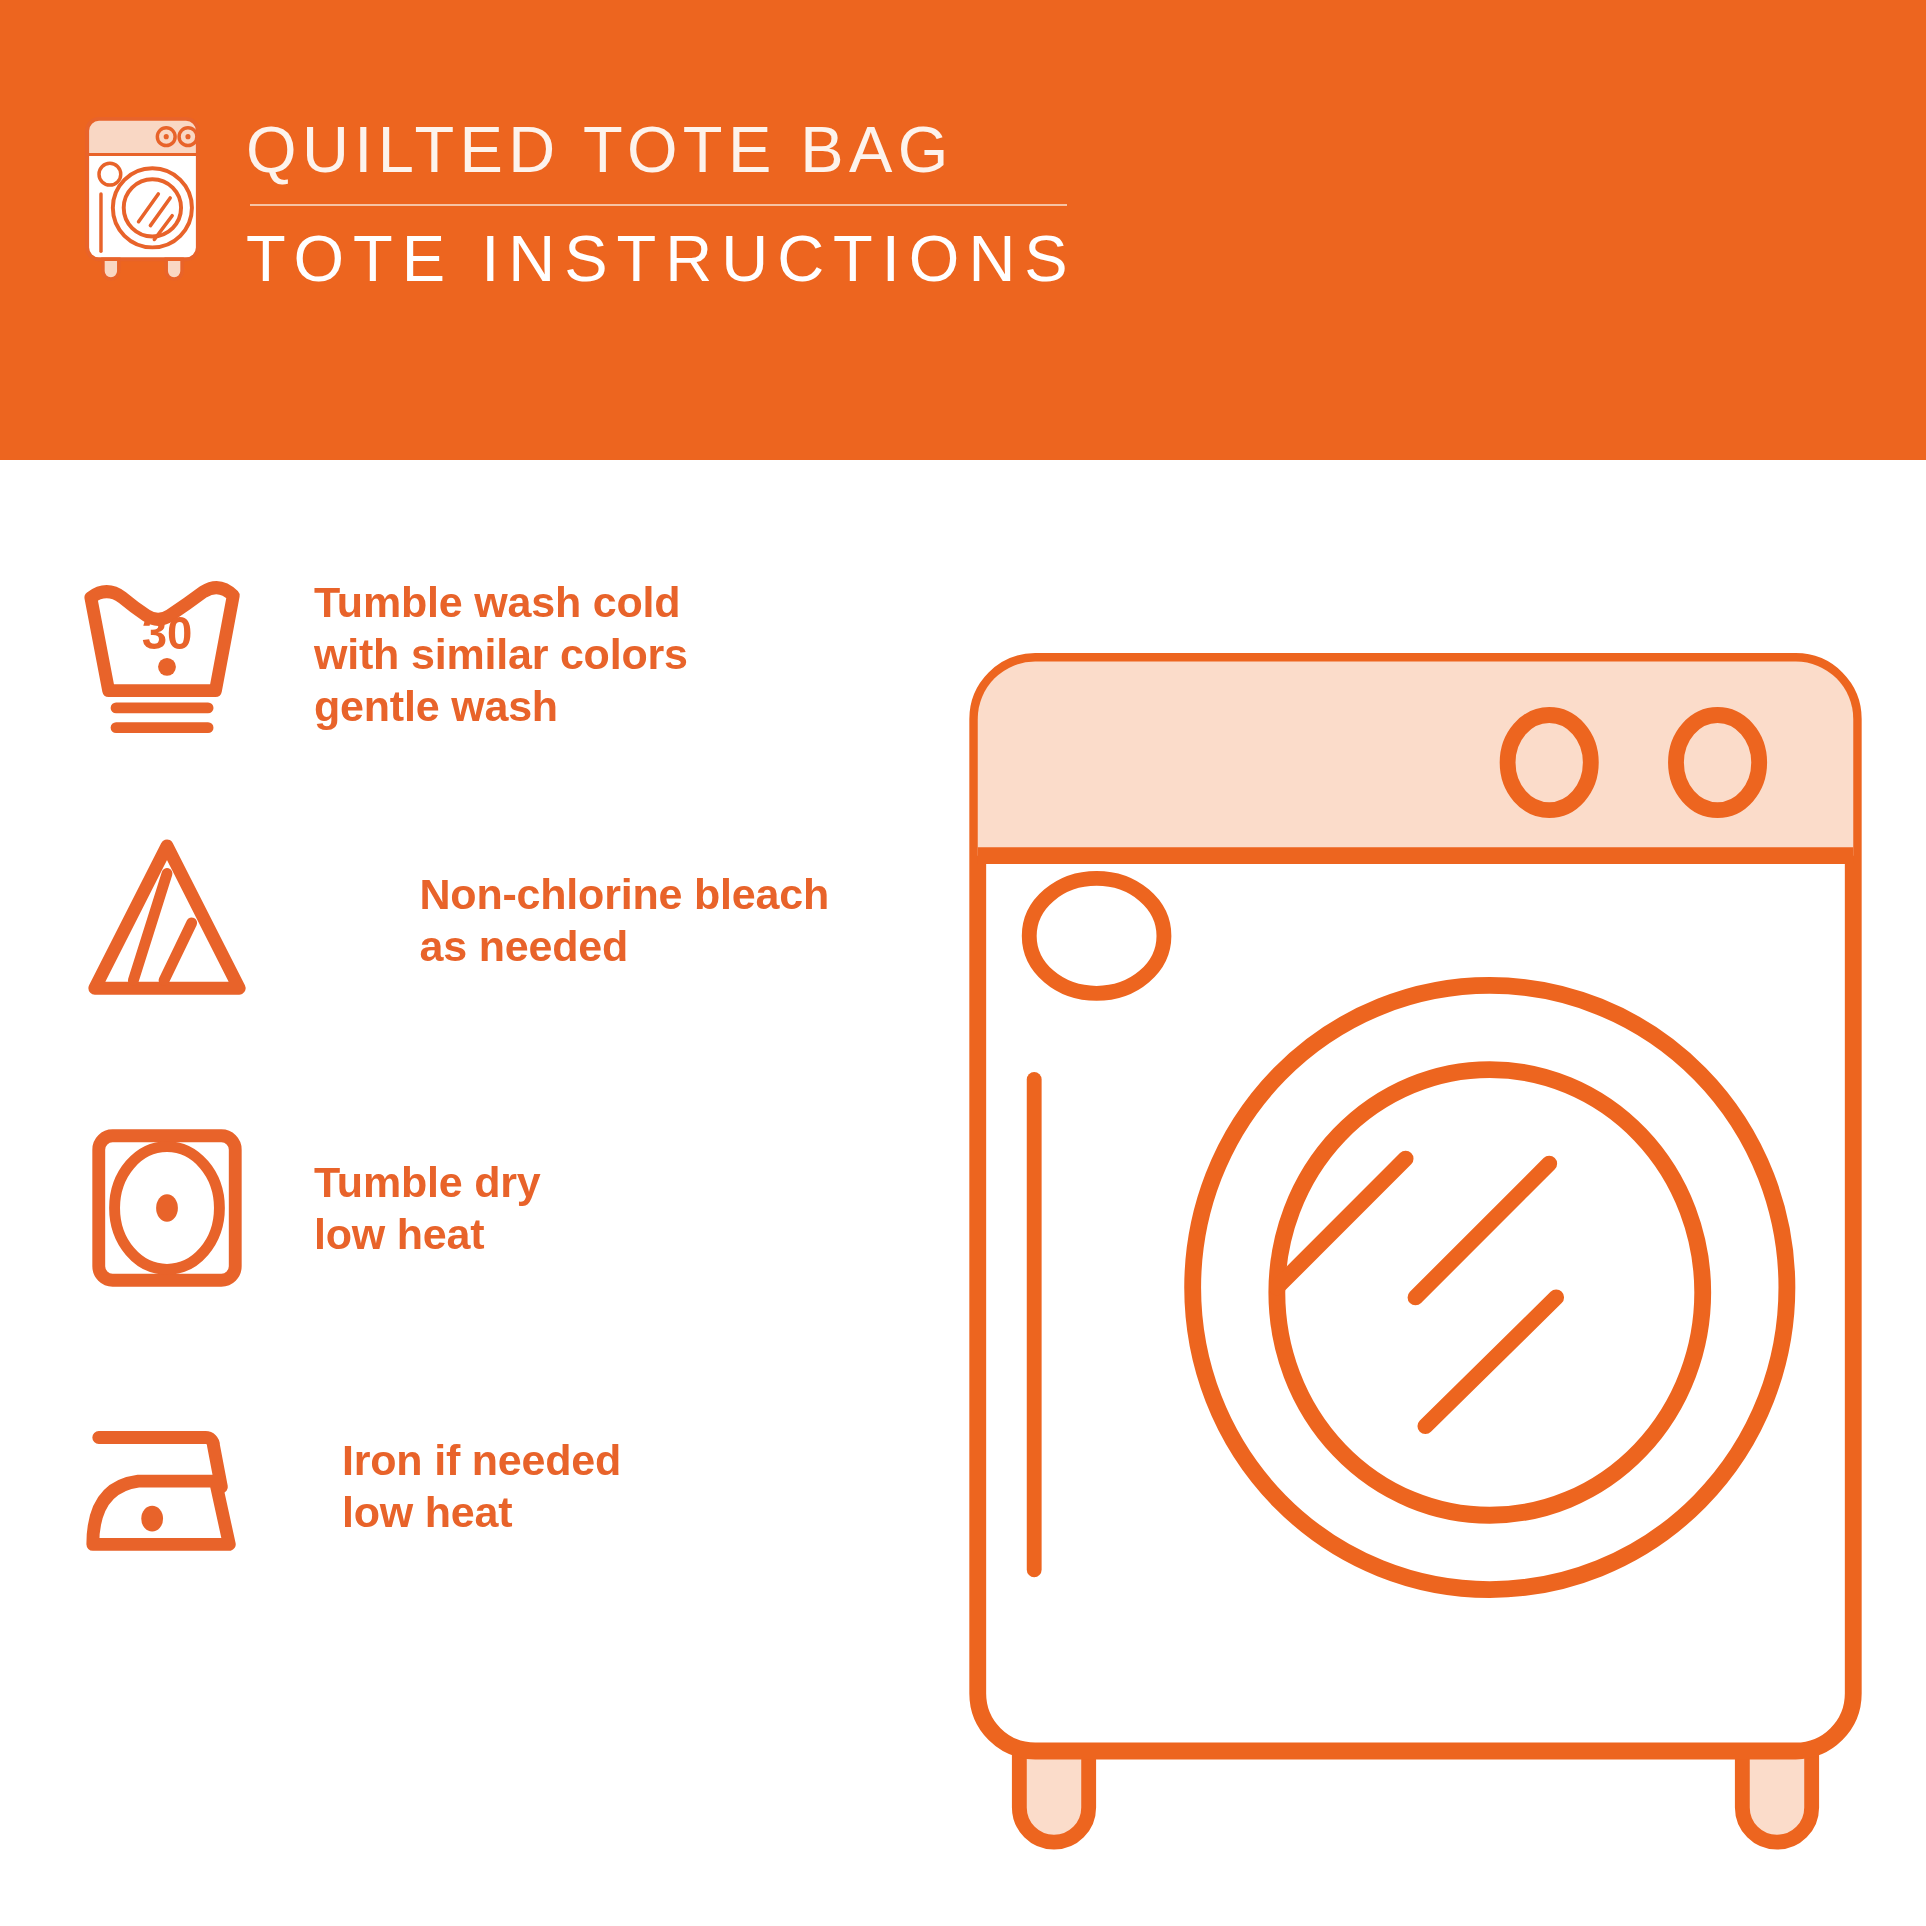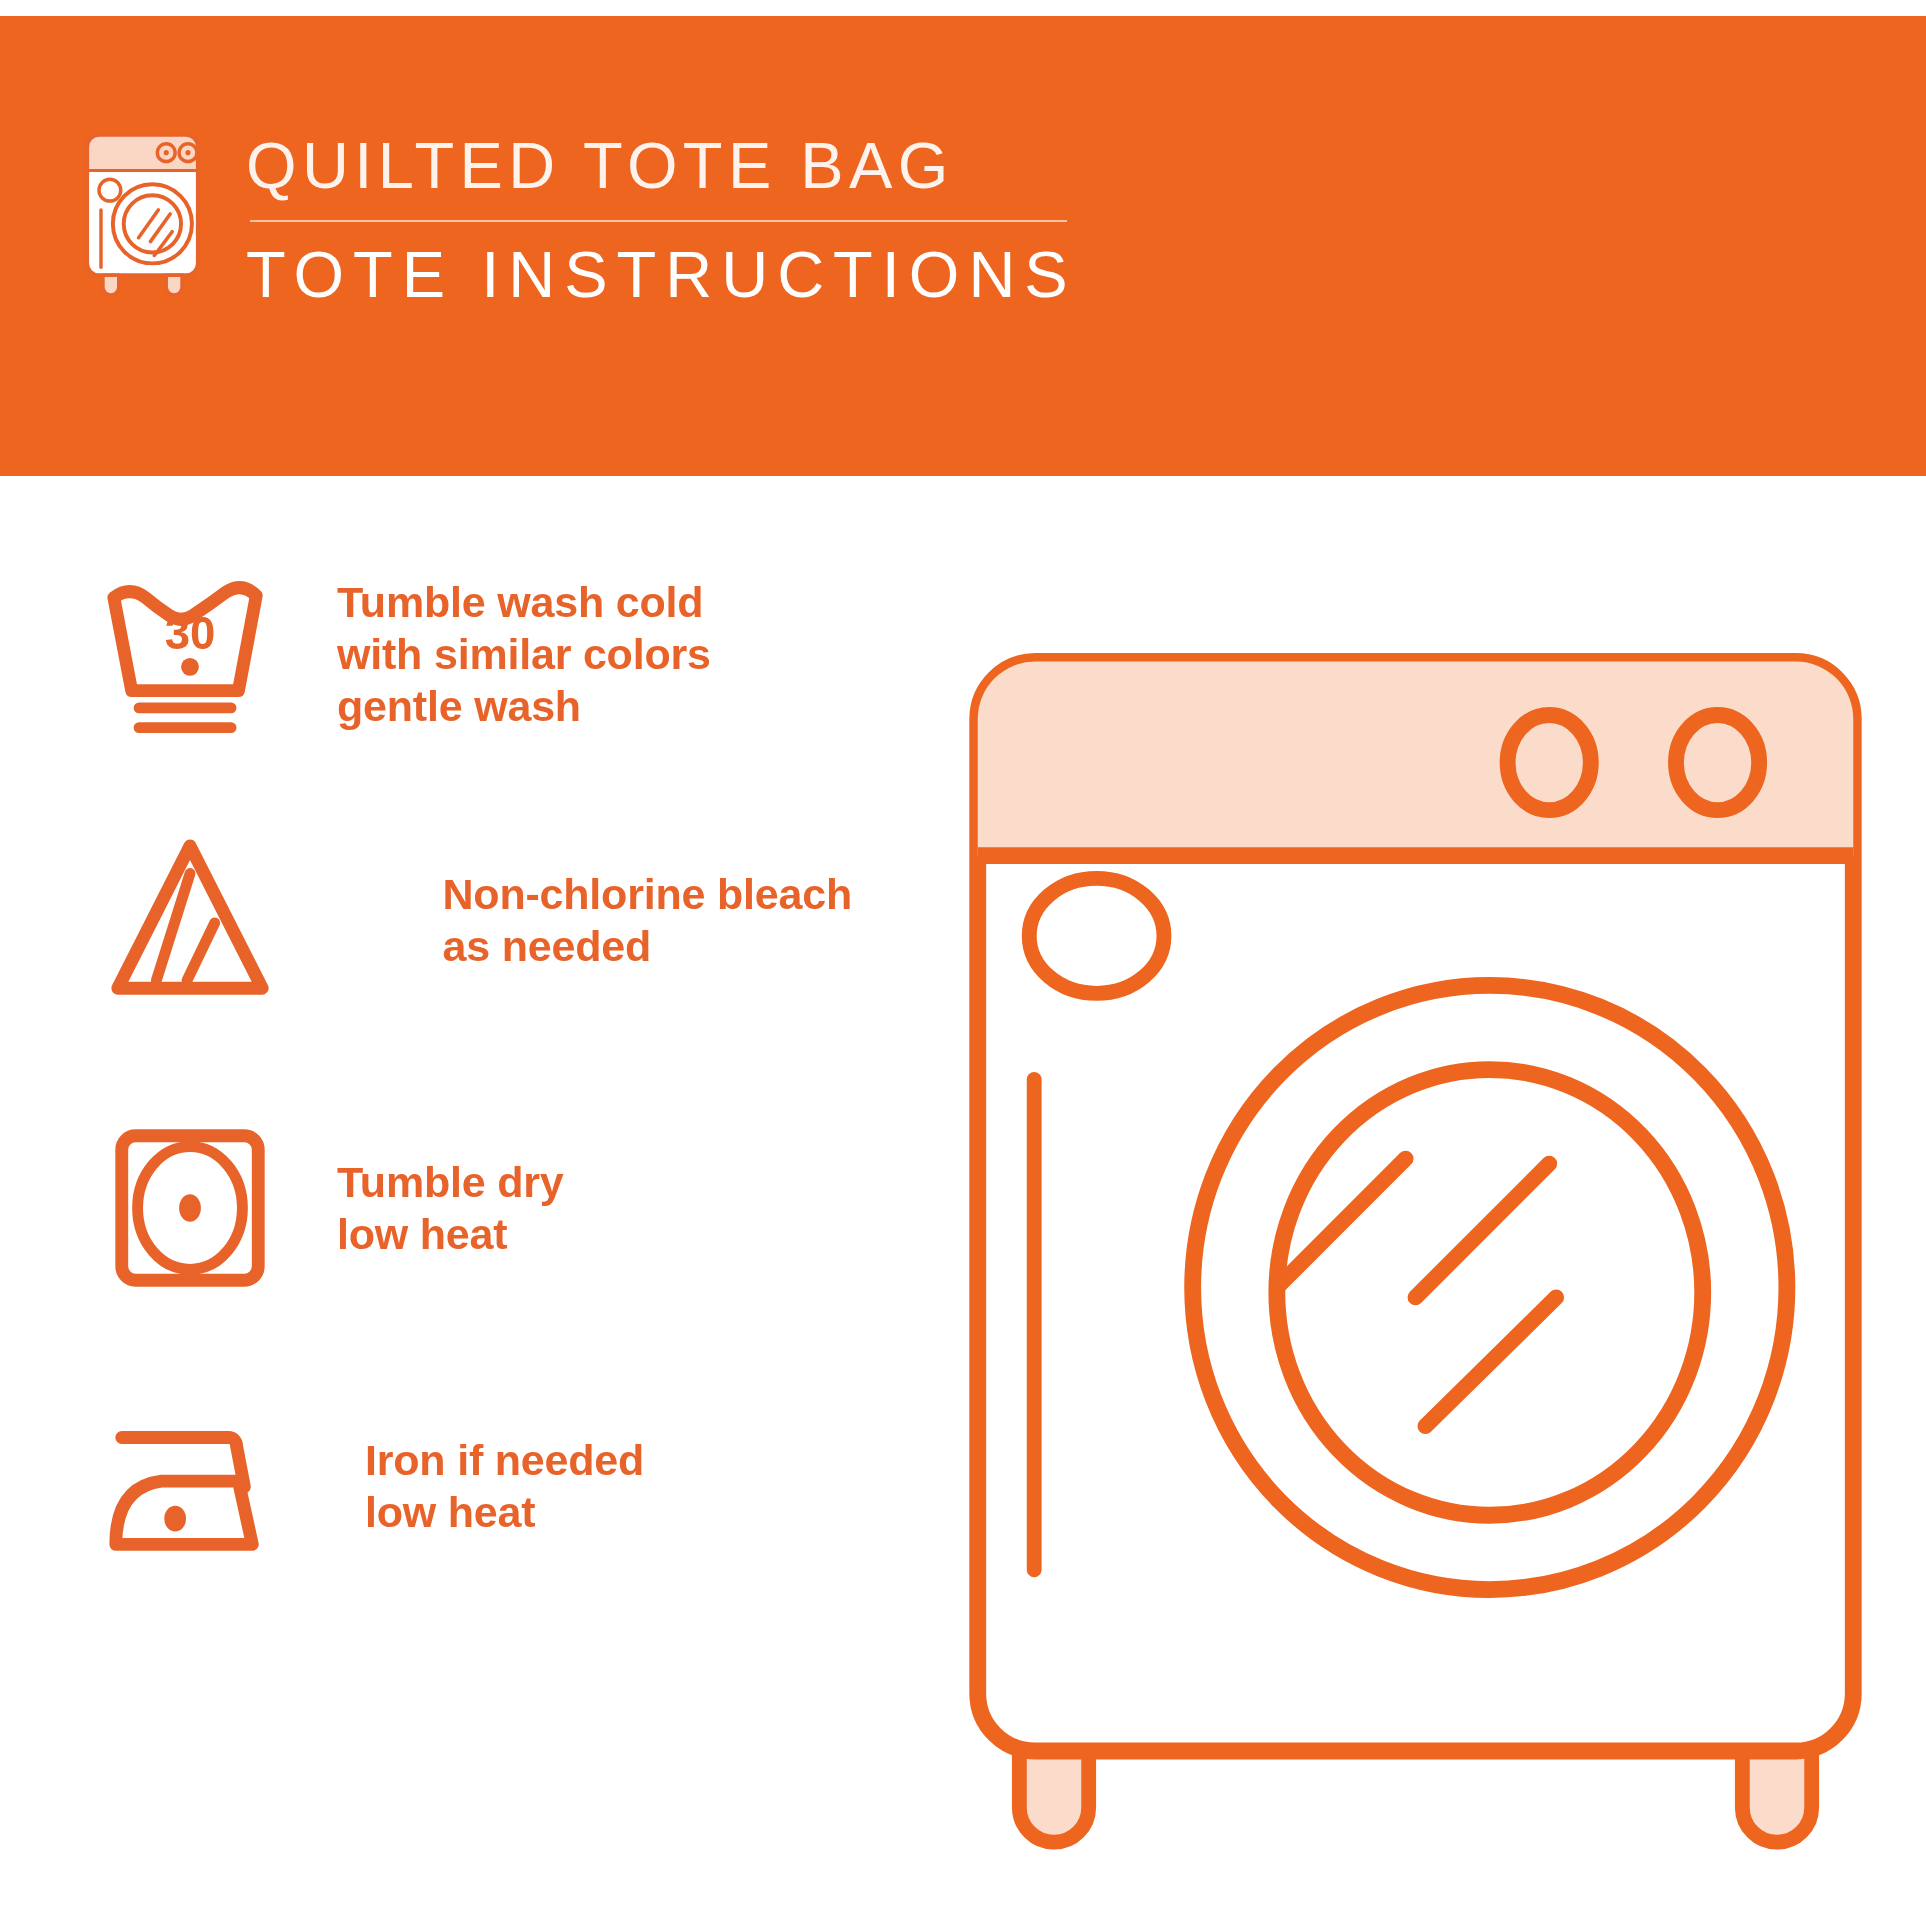--- a/index.html
+++ b/index.html
@@ -12,21 +12,21 @@
     height: 1927px;
     font-family: "Liberation Sans", sans-serif;
     overflow: hidden;
     position: relative;
   }
 
   
   #header-band {
     position: absolute;
     left: 0;
-    top: 16px;
+    top: 0;
     width: 1927px;
     height: 460px;
     background: #ED651F;
   }
 
   #header-inner {
     position: absolute;
     left: 77px;
     top: 107px;
     display: flex;
@@ -71,21 +71,20 @@
     white-space: nowrap;
   }
 
   
   #care-list {
     position: absolute;
     left: 0;
     top: 460px;
     width: 871px;
     height: 1466px;
-    margin-left: 23px;
   }
 
   .care-row {
     position: absolute;
     left: 77px;
     display: flex;
     align-items: center;
     width: 752px;
   }
 

